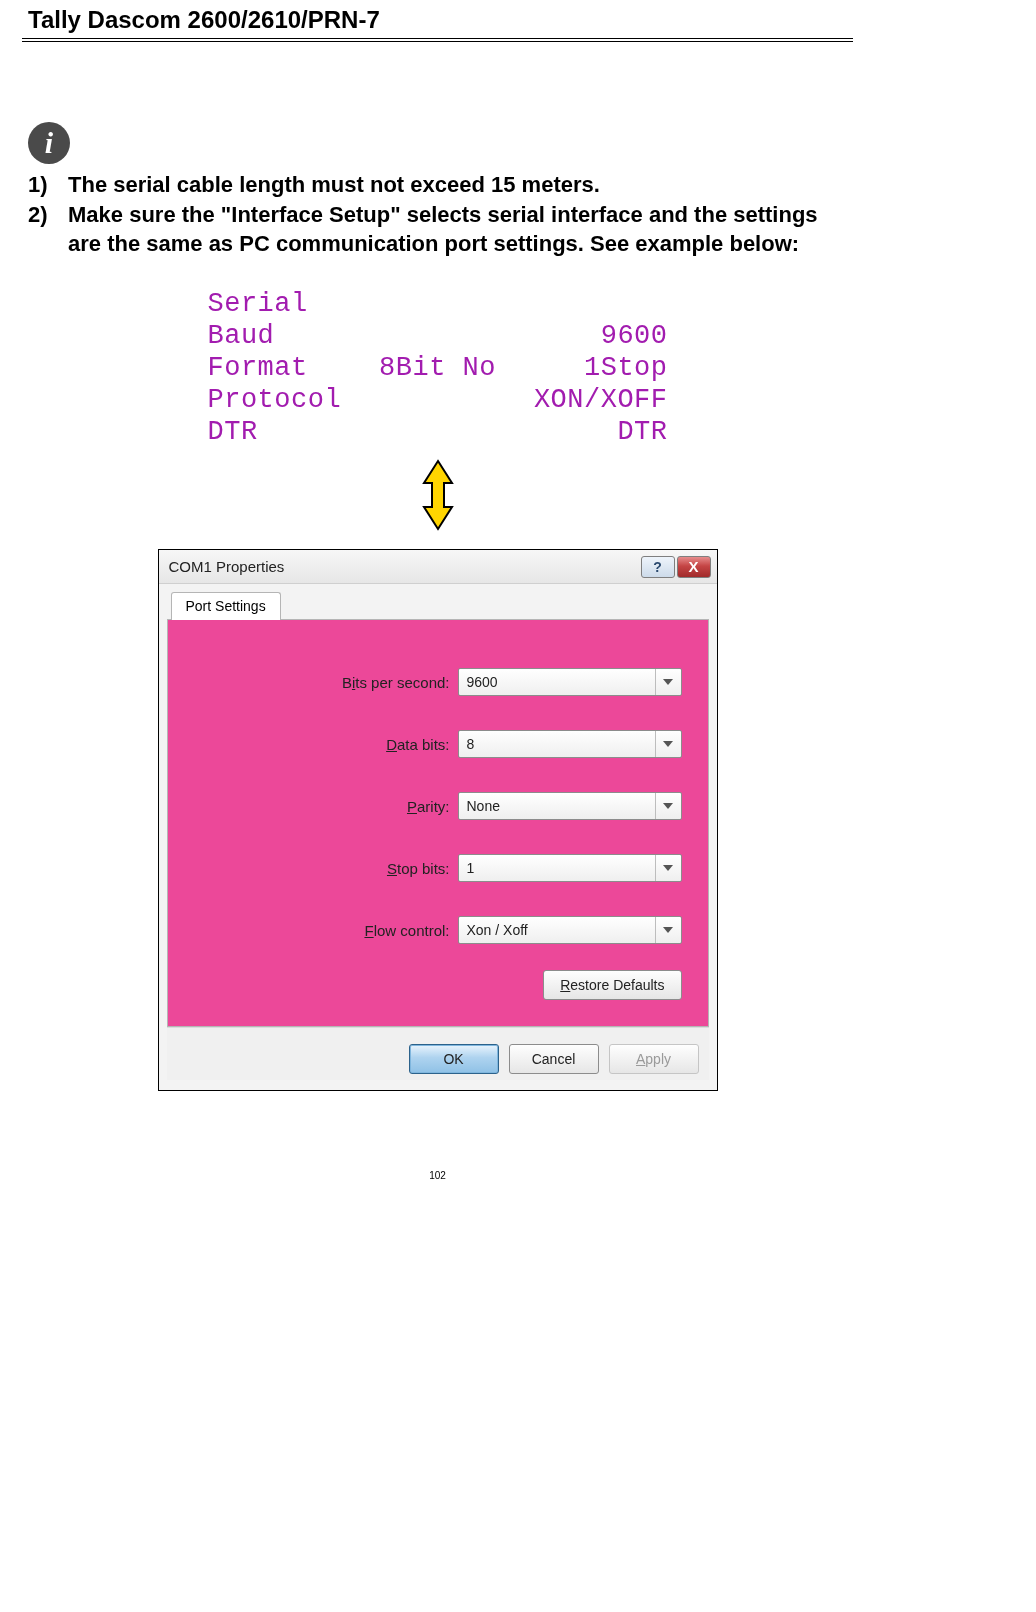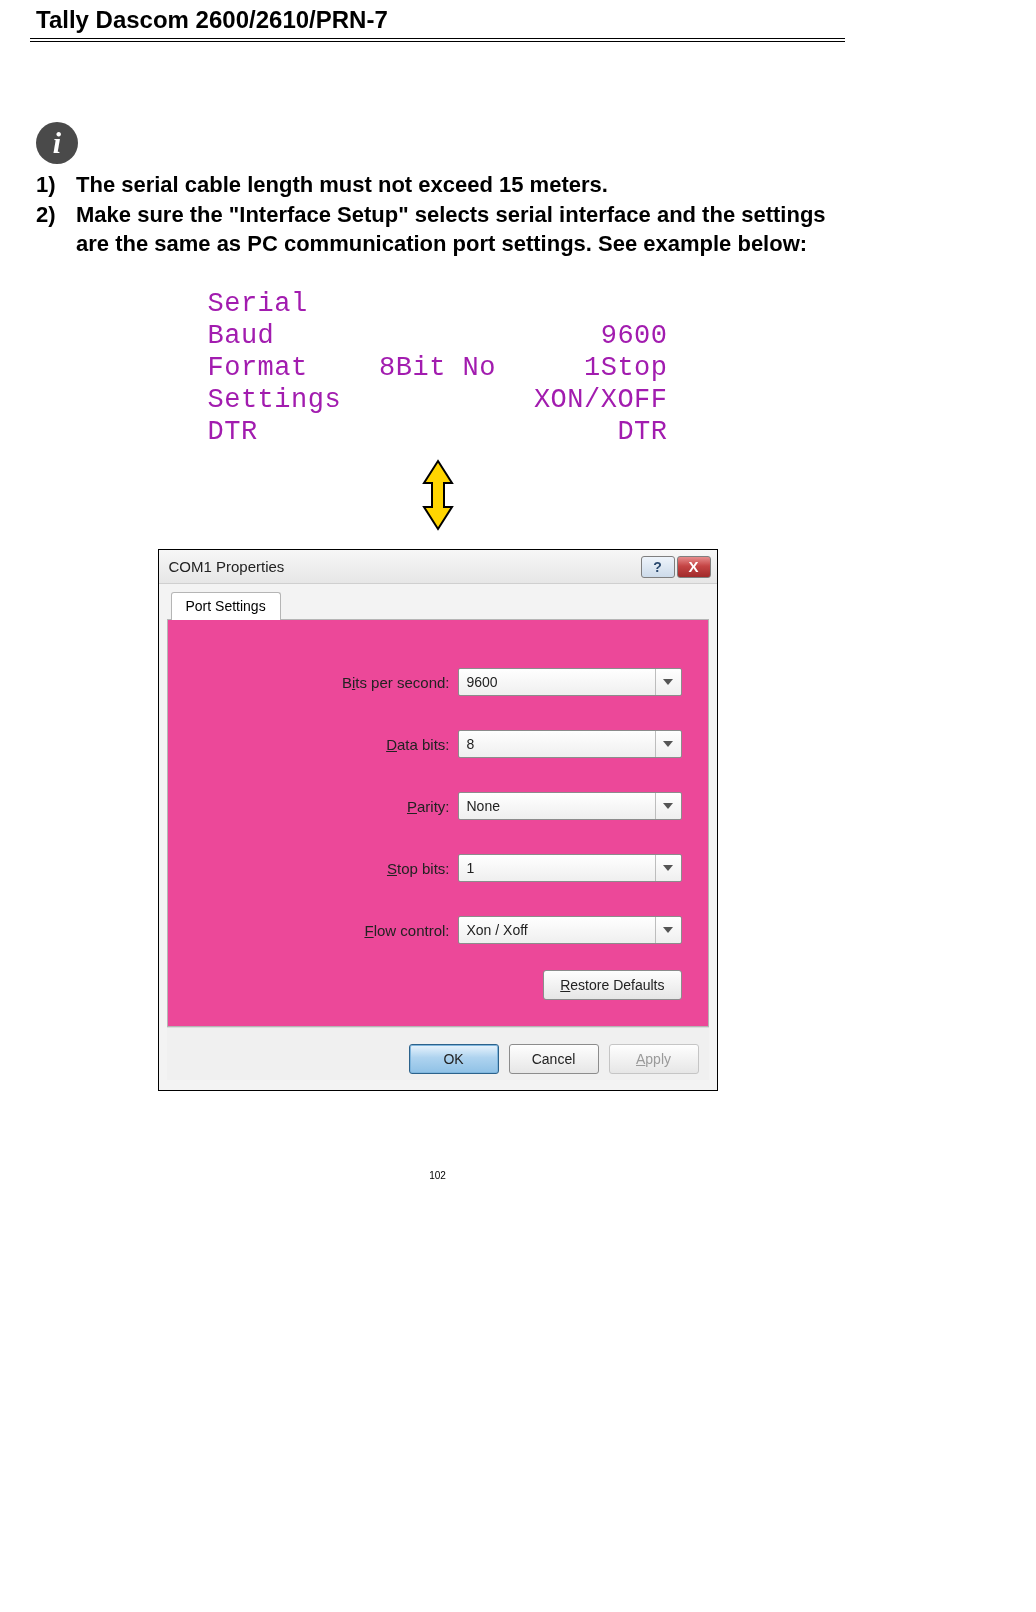--- a/index.html
+++ b/index.html
@@ -6,21 +6,21 @@
   body {
     margin: 0;
     padding: 0;
     width: 1036px;
     font-family: Arial, Helvetica, sans-serif;
     background: #fff;
     color: #000;
   }
   .page {
     width: 875px;
-    padding: 0 30px;
+    padding: 0 22px;
   }
   .hdr {
     font-weight: bold;
     font-size: 24px;
     padding: 6px 0 4px 6px;
   }
   .hdr-rule {
     border-top: 4px double #000;
     margin: 0 0 80px 0;
   }
@@ -254,21 +254,21 @@
         <td class="lbl">Baud</td>
         <td class="mid"></td>
         <td class="val">9600</td>
       </tr>
       <tr>
         <td class="lbl">Format</td>
         <td class="mid">8Bit No</td>
         <td class="val">1Stop</td>
       </tr>
       <tr>
-        <td class="lbl">Settings</td>
+        <td class="lbl">Protocol</td>
         <td class="mid"></td>
         <td class="val">XON/XOFF</td>
       </tr>
       <tr>
         <td class="lbl">DTR</td>
         <td class="mid"></td>
         <td class="val">DTR</td>
       </tr>
     </tbody>
       </table>

